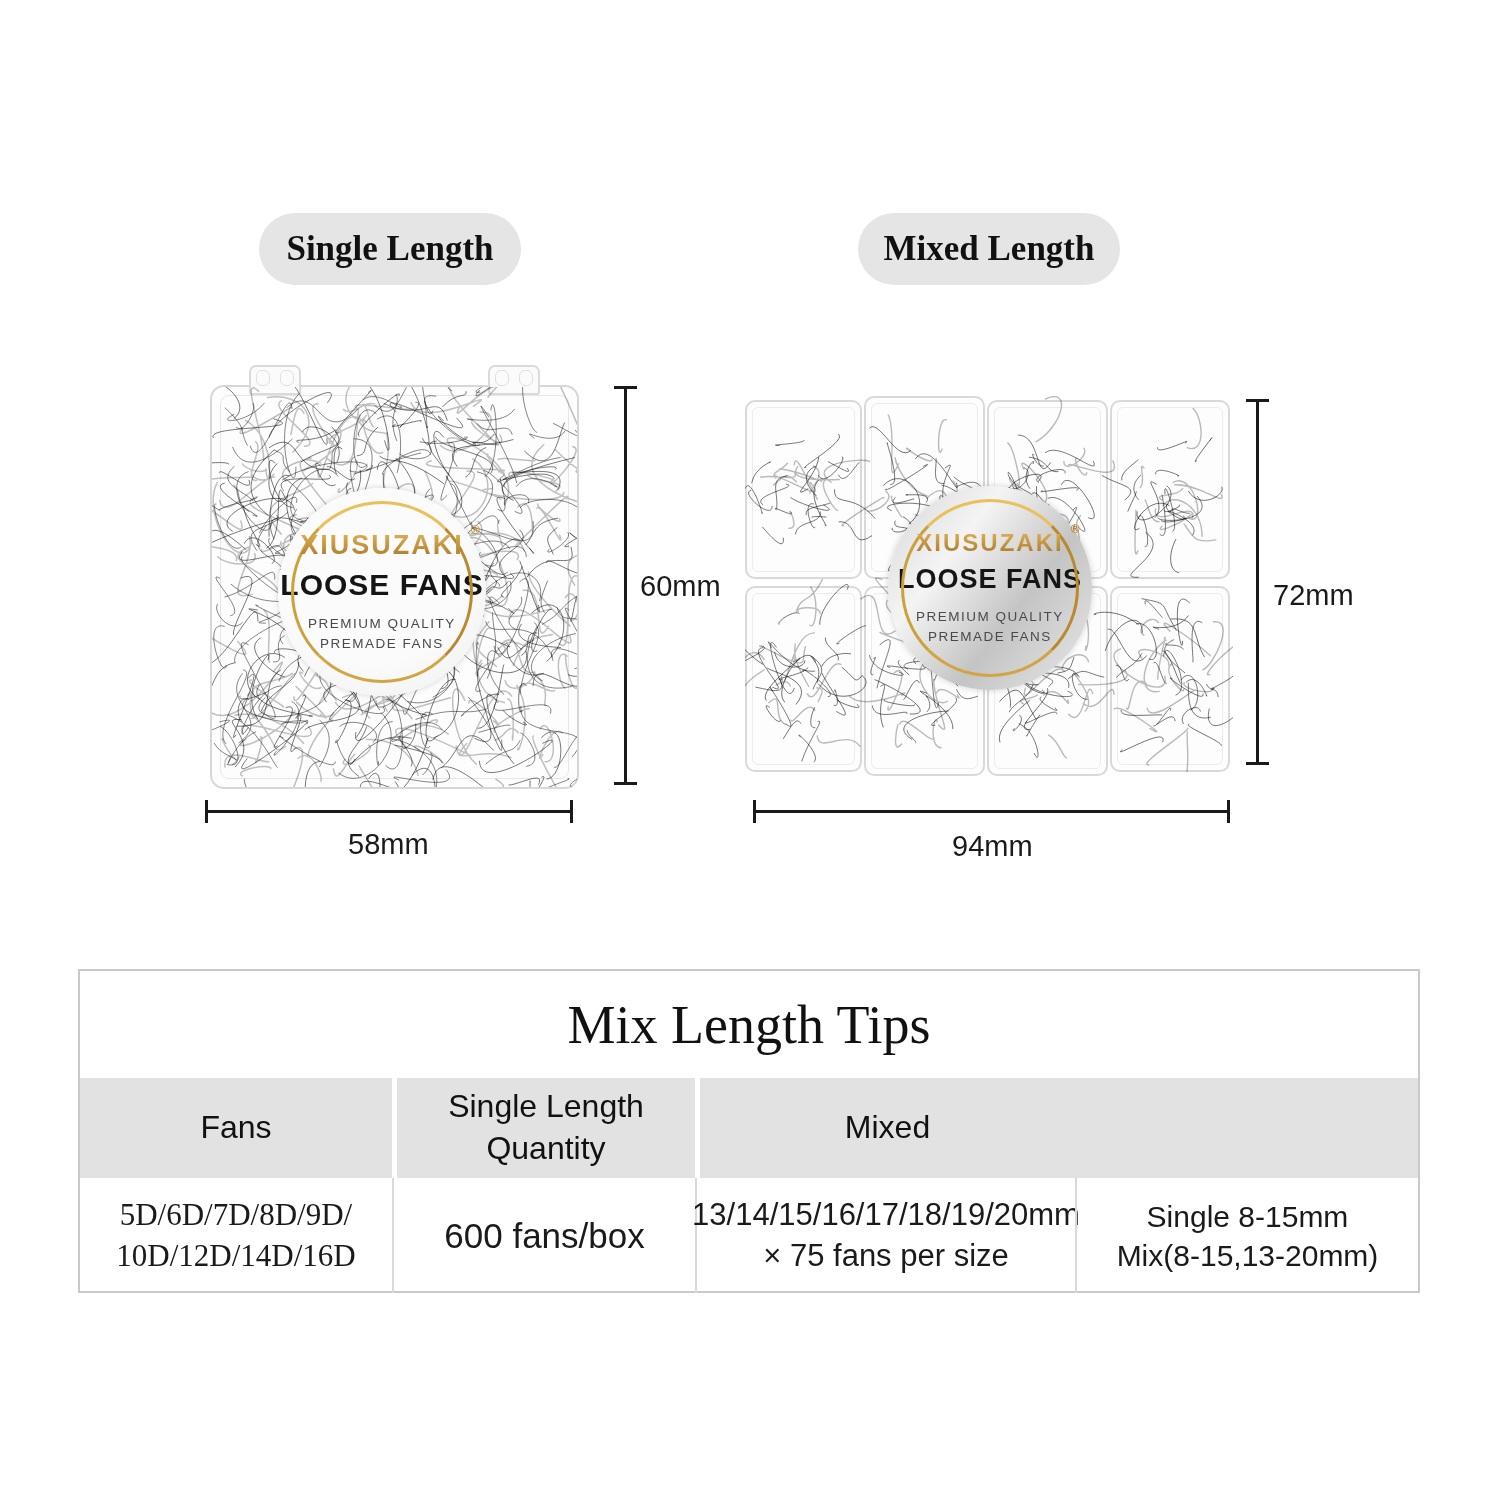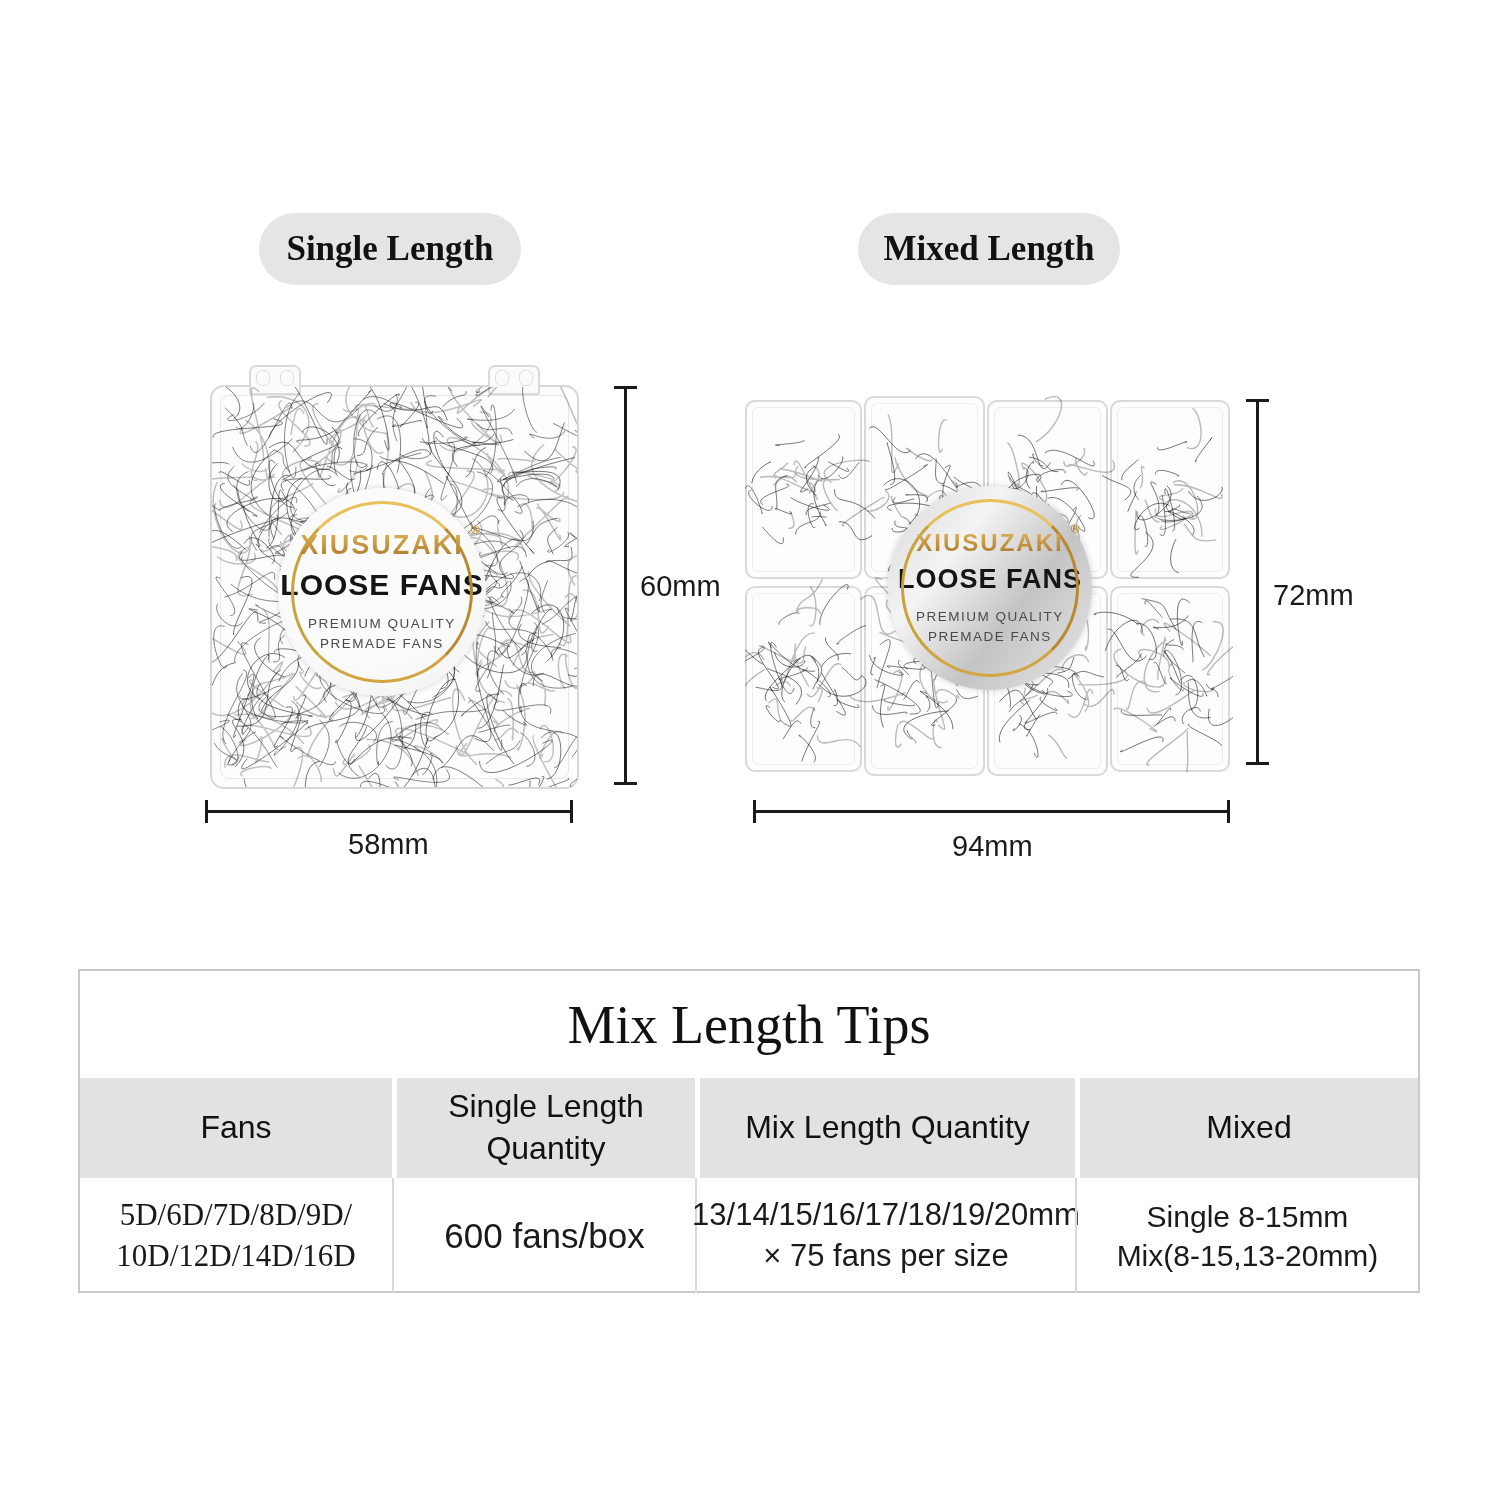--- a/index.html
+++ b/index.html
@@ -149,21 +149,20 @@
   <div class="dim-label" style="left:1273px;top:563px;margin-top:16px;">72mm</div>
 
   <div class="dim-h" style="left:753px;top:810px;width:477px;"></div>
   <div class="dim-label" style="left:952px;top:830px;">94mm</div>
 
   <div id="spec-table">
     <div id="spec-title">Mix Length Tips</div>
     <div class="trow" id="spec-head">
       <div class="tcell">Fans</div>
       <div class="tcell">Single Length Quantity</div>
-      <div class="tcell">Mix Length Quantity</div>
       <div class="tcell">Mixed</div>
     </div>
     <div class="trow" id="spec-body">
       <div class="tcell cell-fans">5D/6D/7D/8D/9D/
 10D/12D/14D/16D</div>
       <div class="tcell cell-sq">600 fans/box</div>
       <div class="tcell cell-mq">13/14/15/16/17/18/19/20mm
 × 75 fans per size</div>
       <div class="tcell cell-len">Single 8-15mm
 Mix(8-15,13-20mm)</div>

